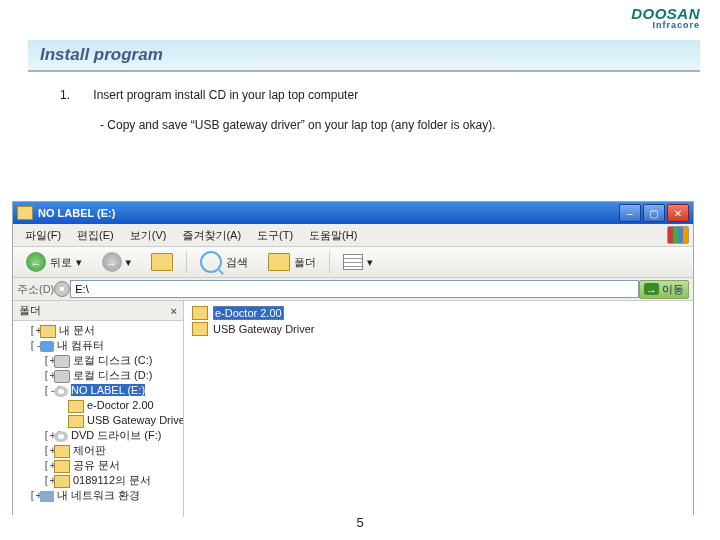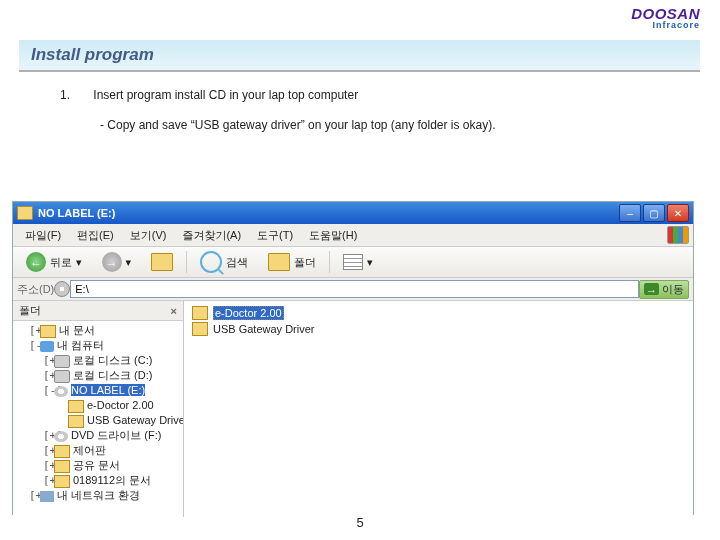--- a/index.html
+++ b/index.html
@@ -14,35 +14,35 @@
     color: #222;
   }
   .logo {
     position: absolute;
     top: 6px;
     right: 20px;
     text-align: right;
     line-height: 1;
   }
   .logo .brand {
-    color: #4c1d95;
+    color: #0f766e;
     font-weight: bold;
     font-style: italic;
     font-size: 15px;
     letter-spacing: 0.5px;
   }
   .logo .sub {
     color: #1f5fb0;
     font-size: 9px;
     font-weight: bold;
     letter-spacing: 1px;
   }
   .titlebar {
     position: absolute;
-    left: 19px;
+    left: 28px;
     top: 40px;
     right: 20px;
     background: linear-gradient(#cfeaf4, #e8f6fb);
     border-bottom: 2px solid #b0b0b0;
     padding: 5px 12px;
   }
   .titlebar .t {
     color: #445a88;
     font-size: 17px;
     font-weight: bold;

